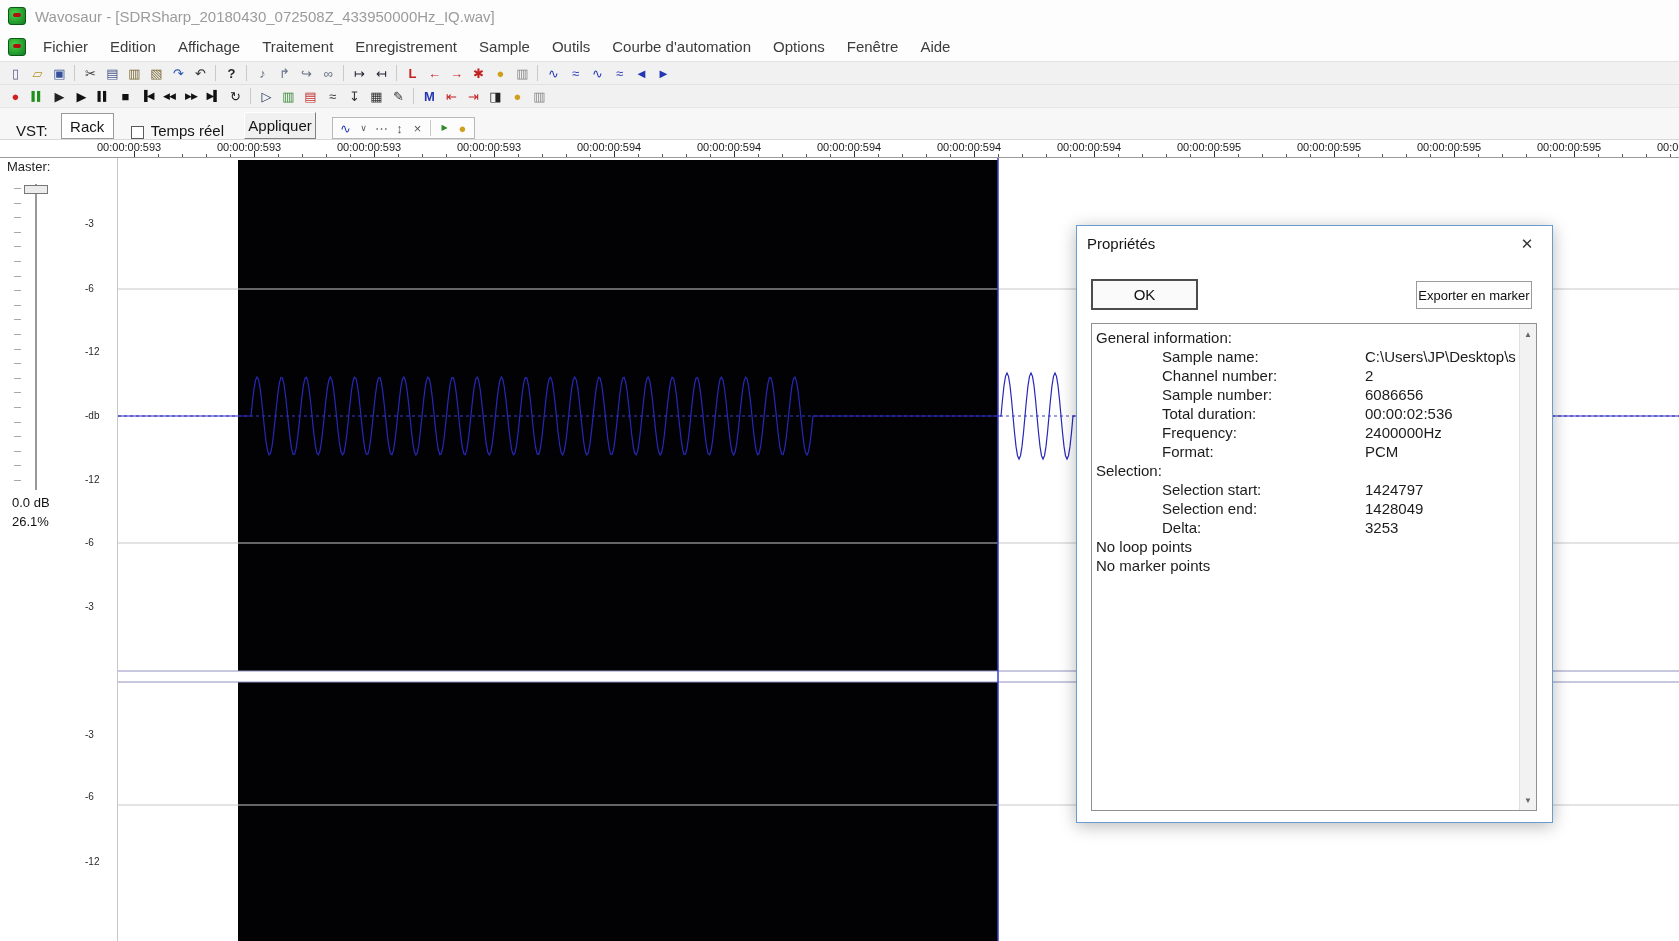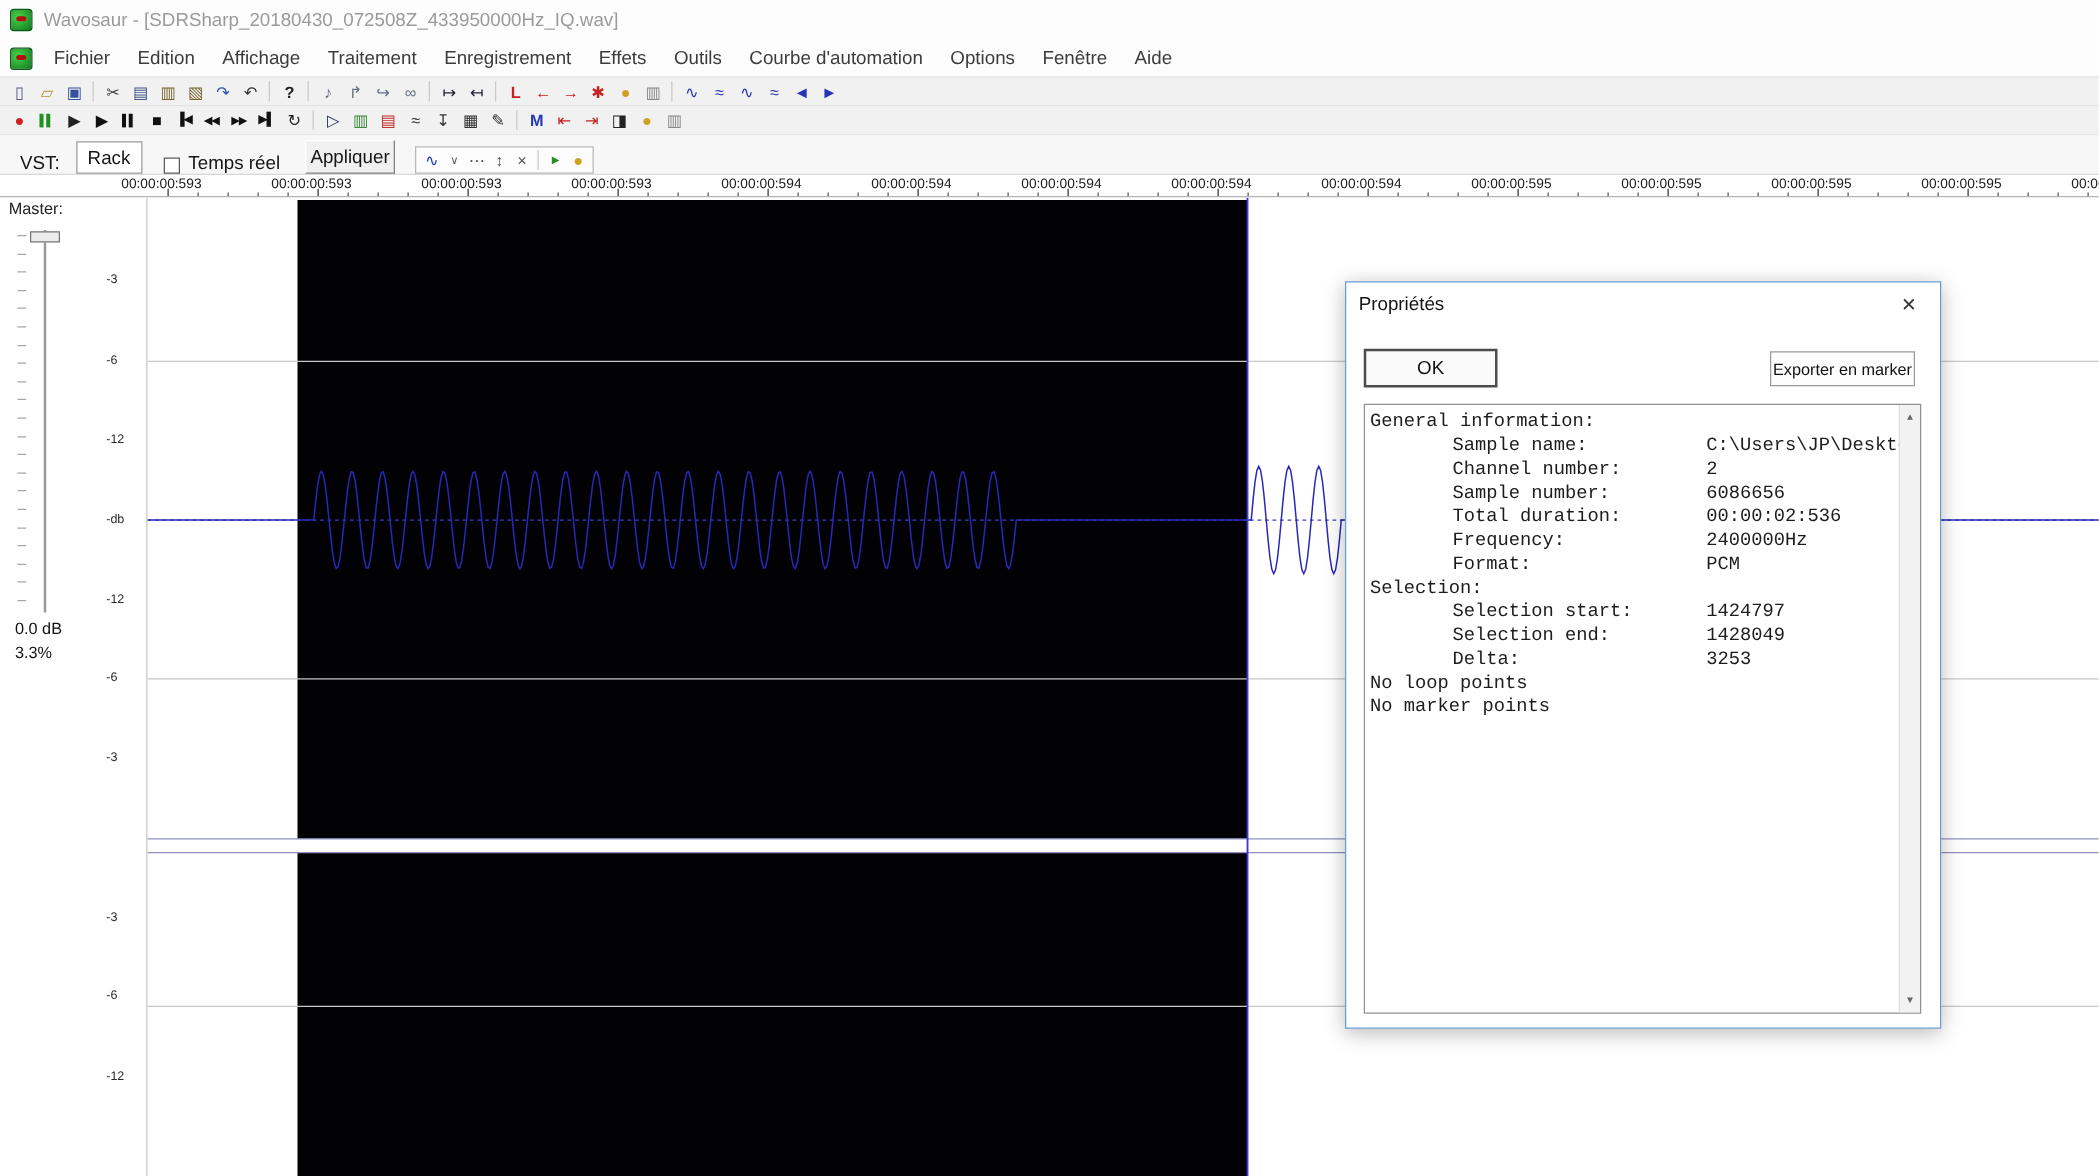--- a/index.html
+++ b/index.html
@@ -66,21 +66,21 @@
   .dialog { position:absolute; left:1076px; top:225px; width:477px; height:598px; background:#fff;
             border:1px solid #6a9bd1; box-shadow:0 3px 16px rgba(0,0,0,.28); z-index:20; }
   .dialog-title { position:absolute; left:10px; top:9px; font-size:15px; color:#141414; }
   .dialog-close { position:absolute; right:12px; top:7px; width:26px; height:22px; font-size:15px;
                   color:#333; display:flex; align-items:center; justify-content:center; cursor:default; }
   .btn-ok { position:absolute; left:14px; top:53px; width:107px; height:31px; background:#fafafa;
             border:2px solid #4c4c4c; font-size:15px; color:#111; font-family:inherit; }
   .btn-export { position:absolute; right:20px; top:55px; width:116px; height:28px; background:#fdfdfd;
                 border:1px solid #9a9a9a; font-size:13px; color:#111; font-family:inherit; }
   .dialog-content { position:absolute; left:14px; top:97px; width:446px; height:488px;
-                    border:1px solid #919191; background:#fff; overflow:hidden;font-family:Liberation Mono, monospace; }
+                    border:1px solid #919191; background:#fff; overflow:hidden; }
   .prows { position:absolute; left:0; top:4px; right:18px; }
   .prow { position:relative; height:19px; line-height:19px; font-size:15px; color:#1c1c1c; white-space:nowrap; }
   .plabel.ind0 { padding-left:4px; } .plabel.ind1 { padding-left:70px; }
   .pvalue { position:absolute; left:273px; top:0; }
   .scrollbar { position:absolute; right:0; top:0; width:17px; height:100%; background:#f2f2f2;
                border-left:1px solid #e0e0e0; }
   .sb-up, .sb-down { position:absolute; left:0; width:16px; height:16px; font-size:8px; color:#666;
                      display:flex; align-items:center; justify-content:center; }
   .sb-up { top:2px; } .sb-down { bottom:2px; }
 </style>
@@ -95,21 +95,21 @@
   </div>
 
   <div class="menubar">
     <span class="app-logo"></span>
     <div class="menu-items">
         <div class="menu-item">Fichier</div>
         <div class="menu-item">Edition</div>
         <div class="menu-item">Affichage</div>
         <div class="menu-item">Traitement</div>
         <div class="menu-item">Enregistrement</div>
-        <div class="menu-item">Effets</div>
+        <div class="menu-item">Sample</div>
         <div class="menu-item">Outils</div>
         <div class="menu-item">Courbe d'automation</div>
         <div class="menu-item">Options</div>
         <div class="menu-item">Fenêtre</div>
         <div class="menu-item">Aide</div>
       </div>
   </div>
 
   <div class="toolbar">
       <span class="tb-btn" style="color: rgb(90, 90, 138);">▯</span>
@@ -298,21 +298,21 @@
           <span class="master-tick" style="top: 249px;"></span>
           <span class="master-tick" style="top: 263.6px;"></span>
           <span class="master-tick" style="top: 278.2px;"></span>
           <span class="master-tick" style="top: 292.8px;"></span>
           <span class="master-tick" style="top: 307.4px;"></span>
           <span class="master-tick" style="top: 322px;"></span>
         </div>
       <div class="master-track"></div>
       <div class="master-thumb"></div>
       <span class="master-db">0.0 dB</span>
-      <span class="master-pct">3.3%</span>
+      <span class="master-pct">26.1%</span>
     </div>
     <div class="db-ruler">
         <span class="db-label" style="top: 60px;">-3</span>
         <span class="db-label" style="top: 125px;">-6</span>
         <span class="db-label" style="top: 188px;">-12</span>
         <span class="db-label" style="top: 252px;">-db</span>
         <span class="db-label" style="top: 316px;">-12</span>
         <span class="db-label" style="top: 379px;">-6</span>
         <span class="db-label" style="top: 443px;">-3</span>
         <span class="db-label" style="top: 571px;">-3</span>

